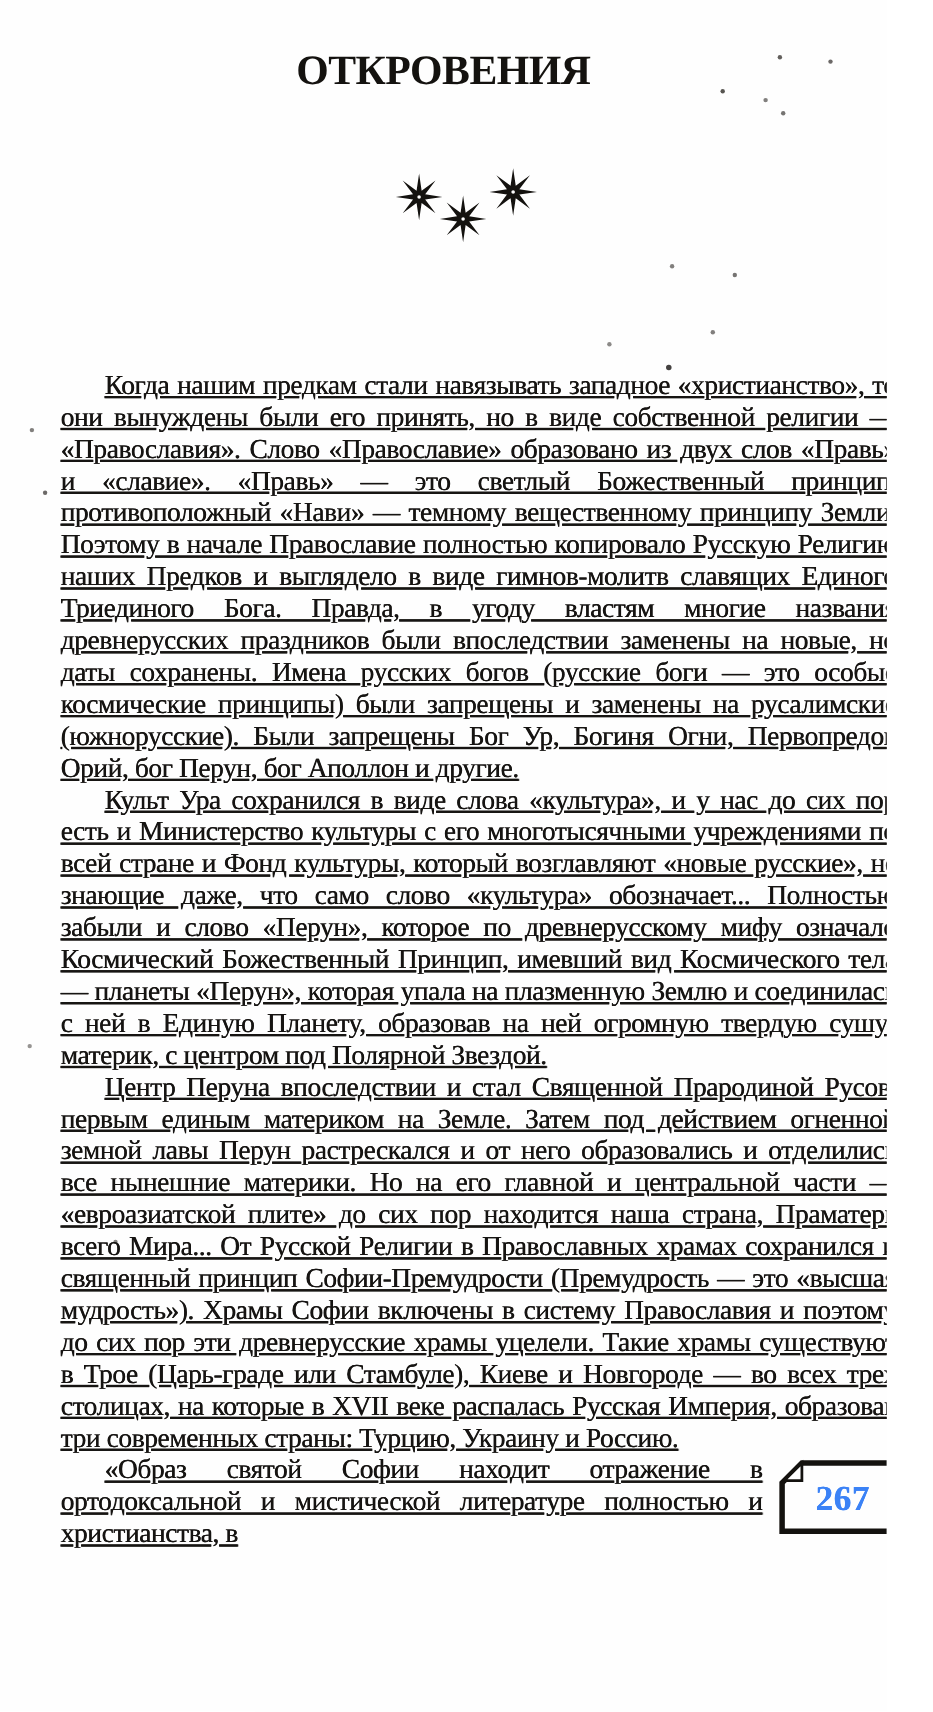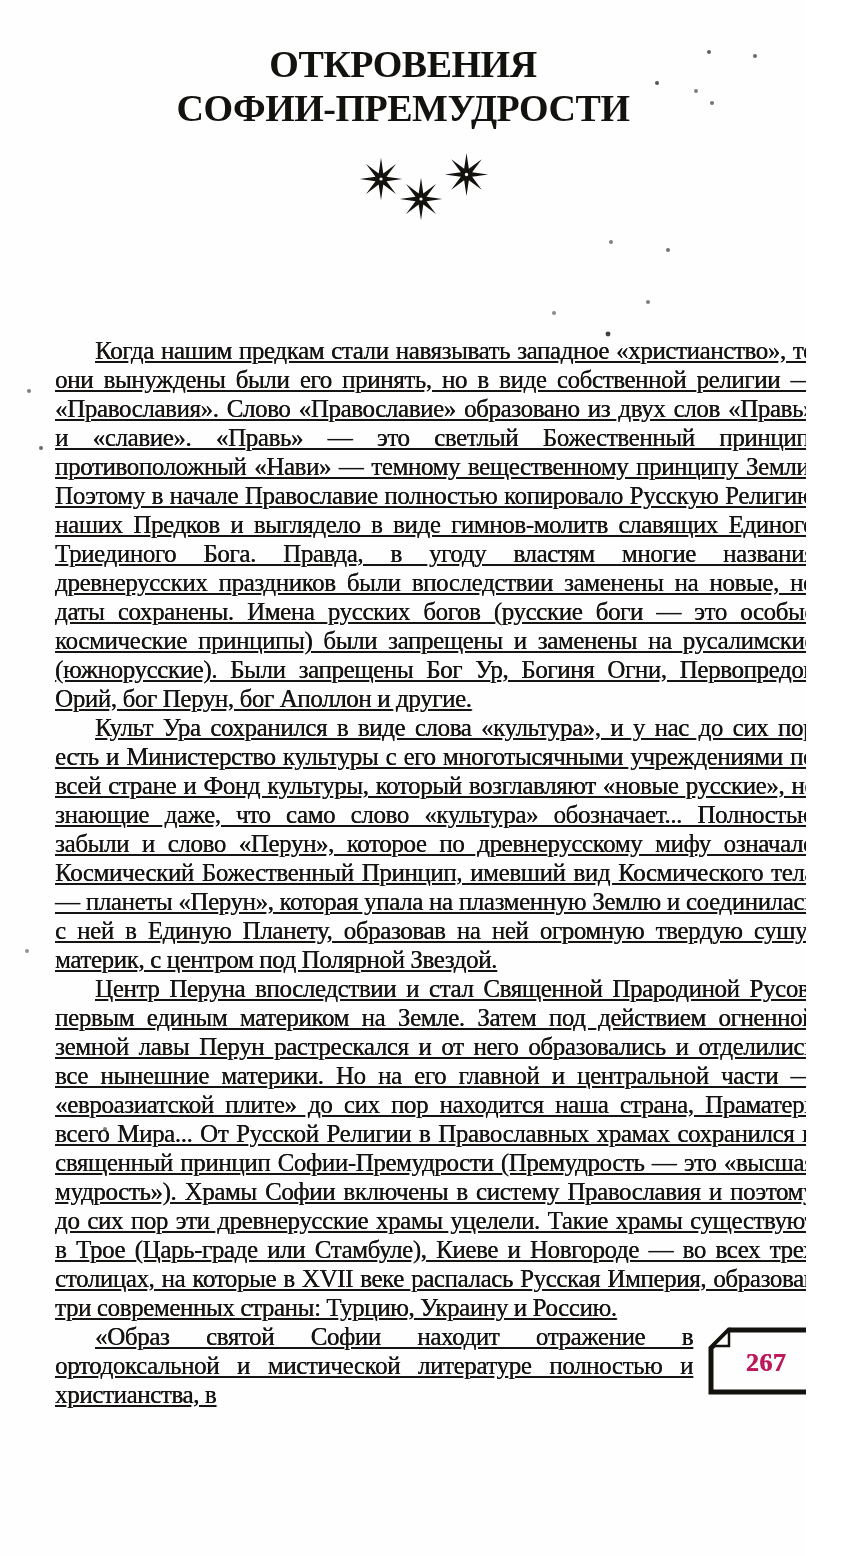--- a/index.html
+++ b/index.html
@@ -64,24 +64,24 @@
     height: 70px;
     margin: 4px 0 4px 14px;
   }
   .page-badge svg { display: block; width: 108px; height: 70px; }
   .badge-num {
     position: absolute;
     top: 3px; left: 10px; right: 0; bottom: 0;
     display: flex;
     align-items: center;
     justify-content: center;
-    font-size: 26px;
+    font-size: 32px;
     font-weight: bold;
     letter-spacing: 0.5px;
-    color: #be185d;
+    color: #3b82f6;
     text-shadow: 0.4px 0 0 currentColor;
     font-family: Liberation Serif, serif;
   }
   .specks {
     position: absolute;
     top: 0; left: 0;
     width: 2px; height: 2px;
     background: transparent;
     border-radius: 50%;
     box-shadow:
@@ -105,21 +105,20 @@
 </style>
 </head>
 <body>
 
 <div class="page">
 
   <div class="specks"></div>
 
   <h1 class="title">
     <span>ОТКРОВЕНИЯ</span><br>
-    <span>СОФИИ-ПРЕМУДРОСТИ</span>
   </h1>
 
   <div class="ornament">
     <svg class="star s1" viewBox="0 0 100 100" aria-hidden="true">
       <path d="M50,4 L55,38 L82.5,17.5 L62,45 L96,50 L62,55 L82.5,82.5 L55,62 L50,96 L45,62 L17.5,82.5 L38,55 L4,50 L38,45 L17.5,17.5 L45,38 Z"></path>
       <circle cx="50" cy="50" r="3.5" fill="#fefefe"></circle>
     </svg>
     <svg class="star s2" viewBox="0 0 100 100" aria-hidden="true">
       <path d="M50,4 L55,38 L82.5,17.5 L62,45 L96,50 L62,55 L82.5,82.5 L55,62 L50,96 L45,62 L17.5,82.5 L38,55 L4,50 L38,45 L17.5,17.5 L45,38 Z"></path>
       <circle cx="50" cy="50" r="3.5" fill="#fefefe"></circle>

